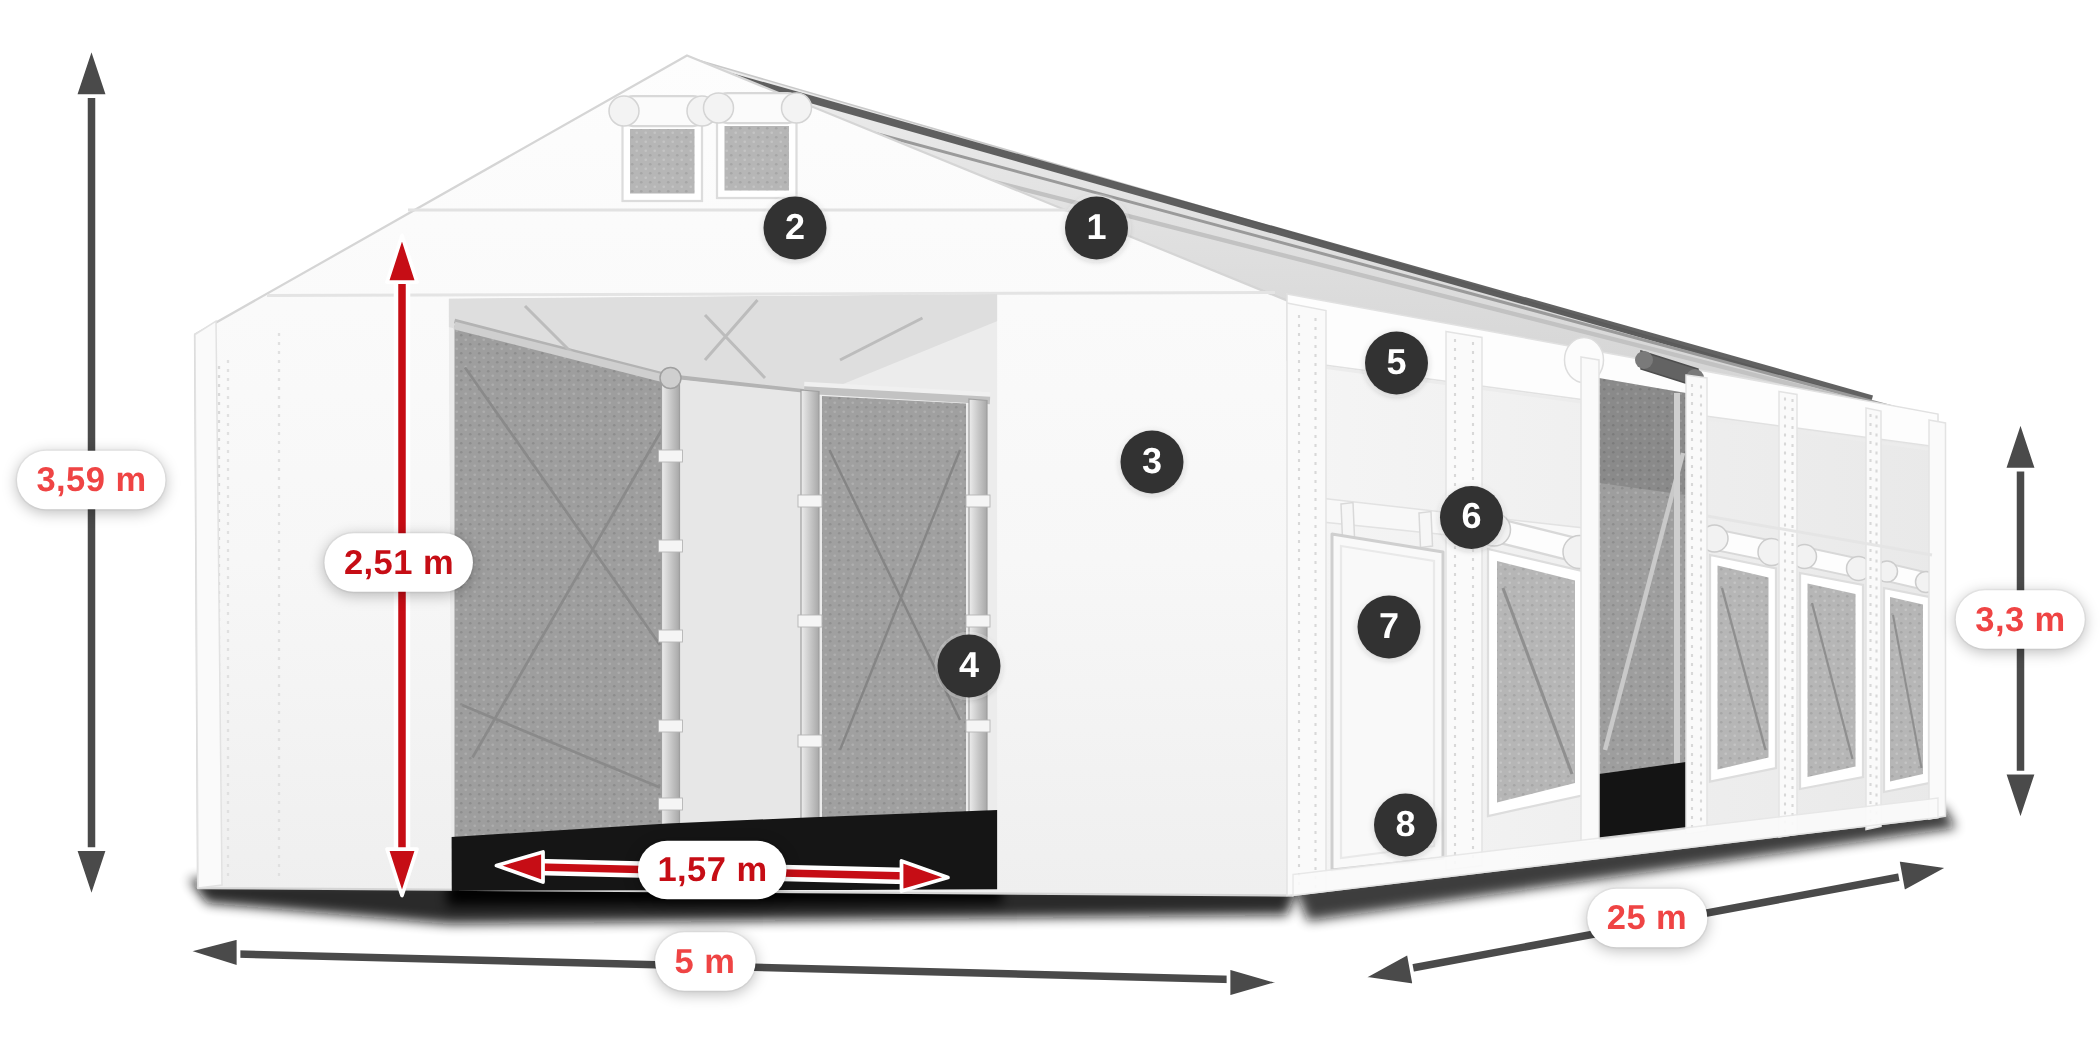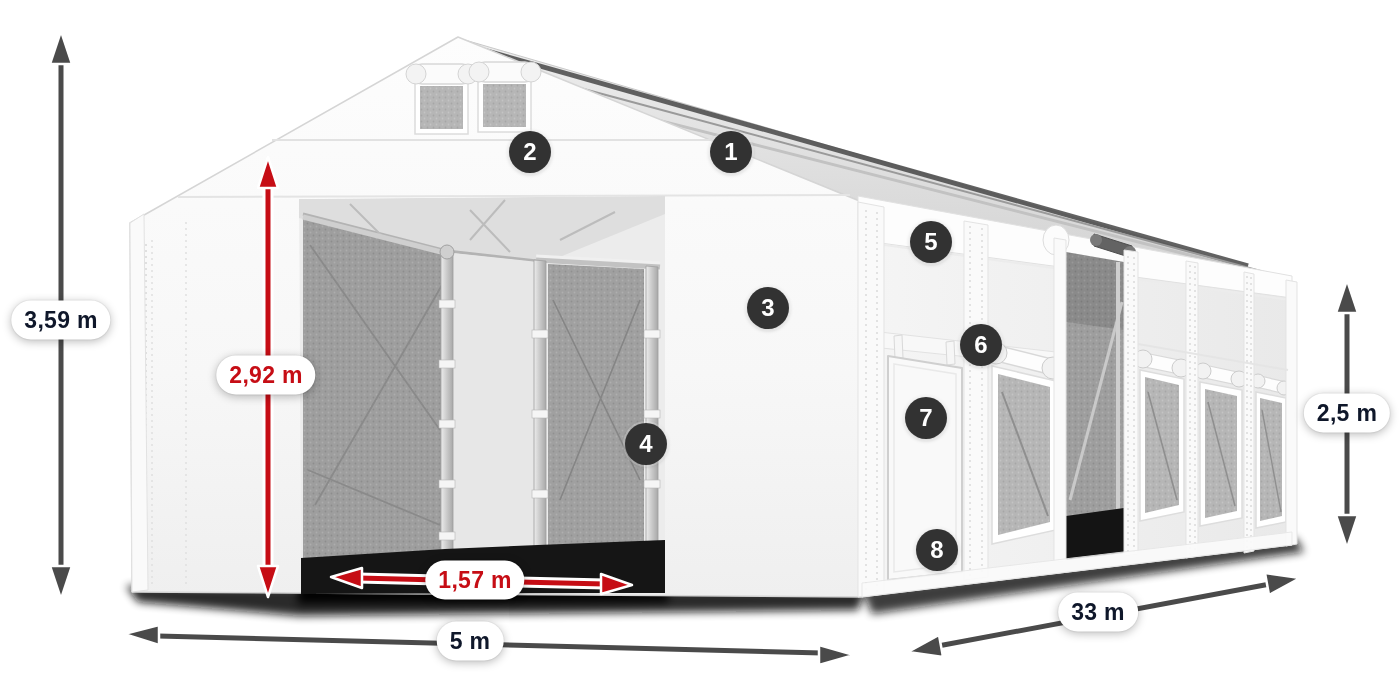--- a/index.html
+++ b/index.html
@@ -18,21 +18,21 @@
   .dim-casing{fill:none;stroke:#fff;stroke-width:11;stroke-linecap:round;}
   .dim-line{fill:none;stroke-width:5;}
   .gray .dim-line{stroke:var(--arrow-gray);}
   .gray .dim-head{fill:var(--arrow-gray);stroke:#fff;stroke-width:2.5;stroke-linejoin:round;}
   .red .dim-line{stroke:var(--accent-red);}
   .red .dim-head{fill:var(--accent-red);stroke:#fff;stroke-width:2.5;stroke-linejoin:round;}
   
   .pill{
     position:absolute;transform:translate(-50%,-50%);
     background:#fff;border-radius:22px;padding:6px 13px;
-    font-size:23px;font-weight:bold;color:#0f172a;white-space:nowrap;letter-spacing:.3px;
+    font-size:23px;font-weight:bold;color:#ef4444;white-space:nowrap;letter-spacing:.3px;
     box-shadow:0 0 0 1px rgba(0,0,0,.04),0 2px 10px rgba(0,0,0,.28);
   }
   .pill--red{color:var(--accent-red);}
   .badge{
     position:absolute;transform:translate(-50%,-50%);
     width:42px;height:42px;border-radius:50%;
     background:var(--badge-bg);color:var(--badge-text);
     font-size:24px;font-weight:bold;display:flex;align-items:center;justify-content:center;
     box-shadow:0 0 0 2px rgba(255,255,255,.25),0 1px 4px rgba(0,0,0,.25);
     cursor:pointer;
@@ -277,25 +277,25 @@
   </g>
   <g class="dim-arrow gray">
     <path class="dim-casing" d="M1347,310 L1347,518"></path>
     <path class="dim-line" d="M1347,310 L1347,518"></path>
     <polygon class="dim-head" points="1347,280 1336,313 1358,313"></polygon>
     <polygon class="dim-head" points="1347,548 1336,515 1358,515"></polygon>
   </g>
 </svg>
 
 <div class="pill" style="left:61px;top:320px">3,59 m</div>
-<div class="pill pill--red" style="left:266px;top:375px">2,92 m</div>
+<div class="pill pill--red" style="left:266px;top:375px">2,51 m</div>
 <div class="pill pill--red" style="left:475px;top:580px">1,57 m</div>
 <div class="pill" style="left:470px;top:641px">5 m</div>
-<div class="pill" style="left:1098px;top:612px">33 m</div>
-<div class="pill" style="left:1347px;top:413px">2,5 m</div>
+<div class="pill" style="left:1098px;top:612px">25 m</div>
+<div class="pill" style="left:1347px;top:413px">3,3 m</div>
 
 <div class="badge" style="left:731px;top:152px">1</div>
 <div class="badge" style="left:530px;top:152px">2</div>
 <div class="badge" style="left:768px;top:308px">3</div>
 <div class="badge" style="left:646px;top:444px">4</div>
 <div class="badge" style="left:931px;top:242px">5</div>
 <div class="badge" style="left:981px;top:345px">6</div>
 <div class="badge" style="left:926px;top:418px">7</div>
 <div class="badge" style="left:937px;top:550px">8</div>
 

